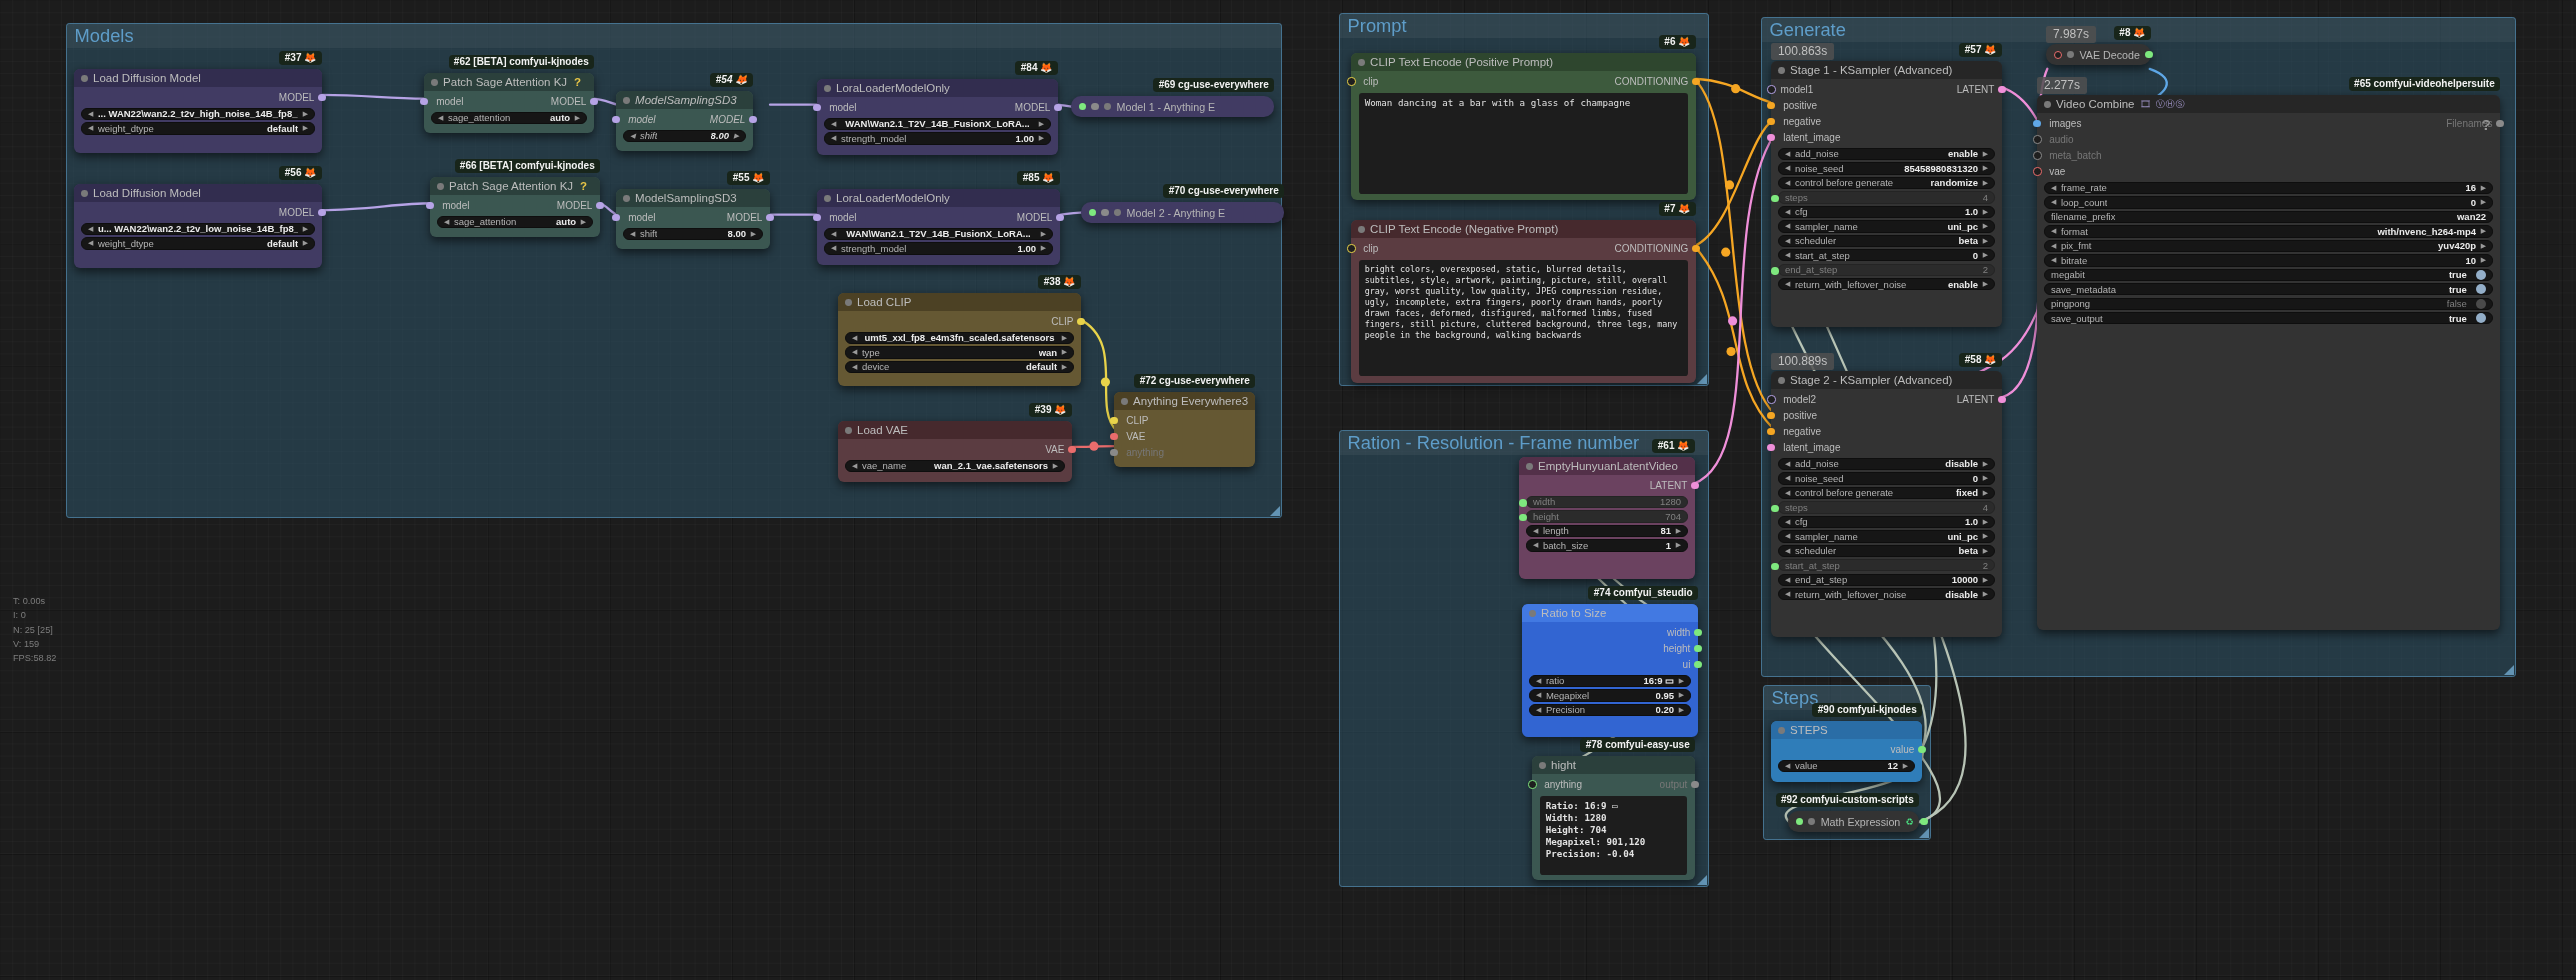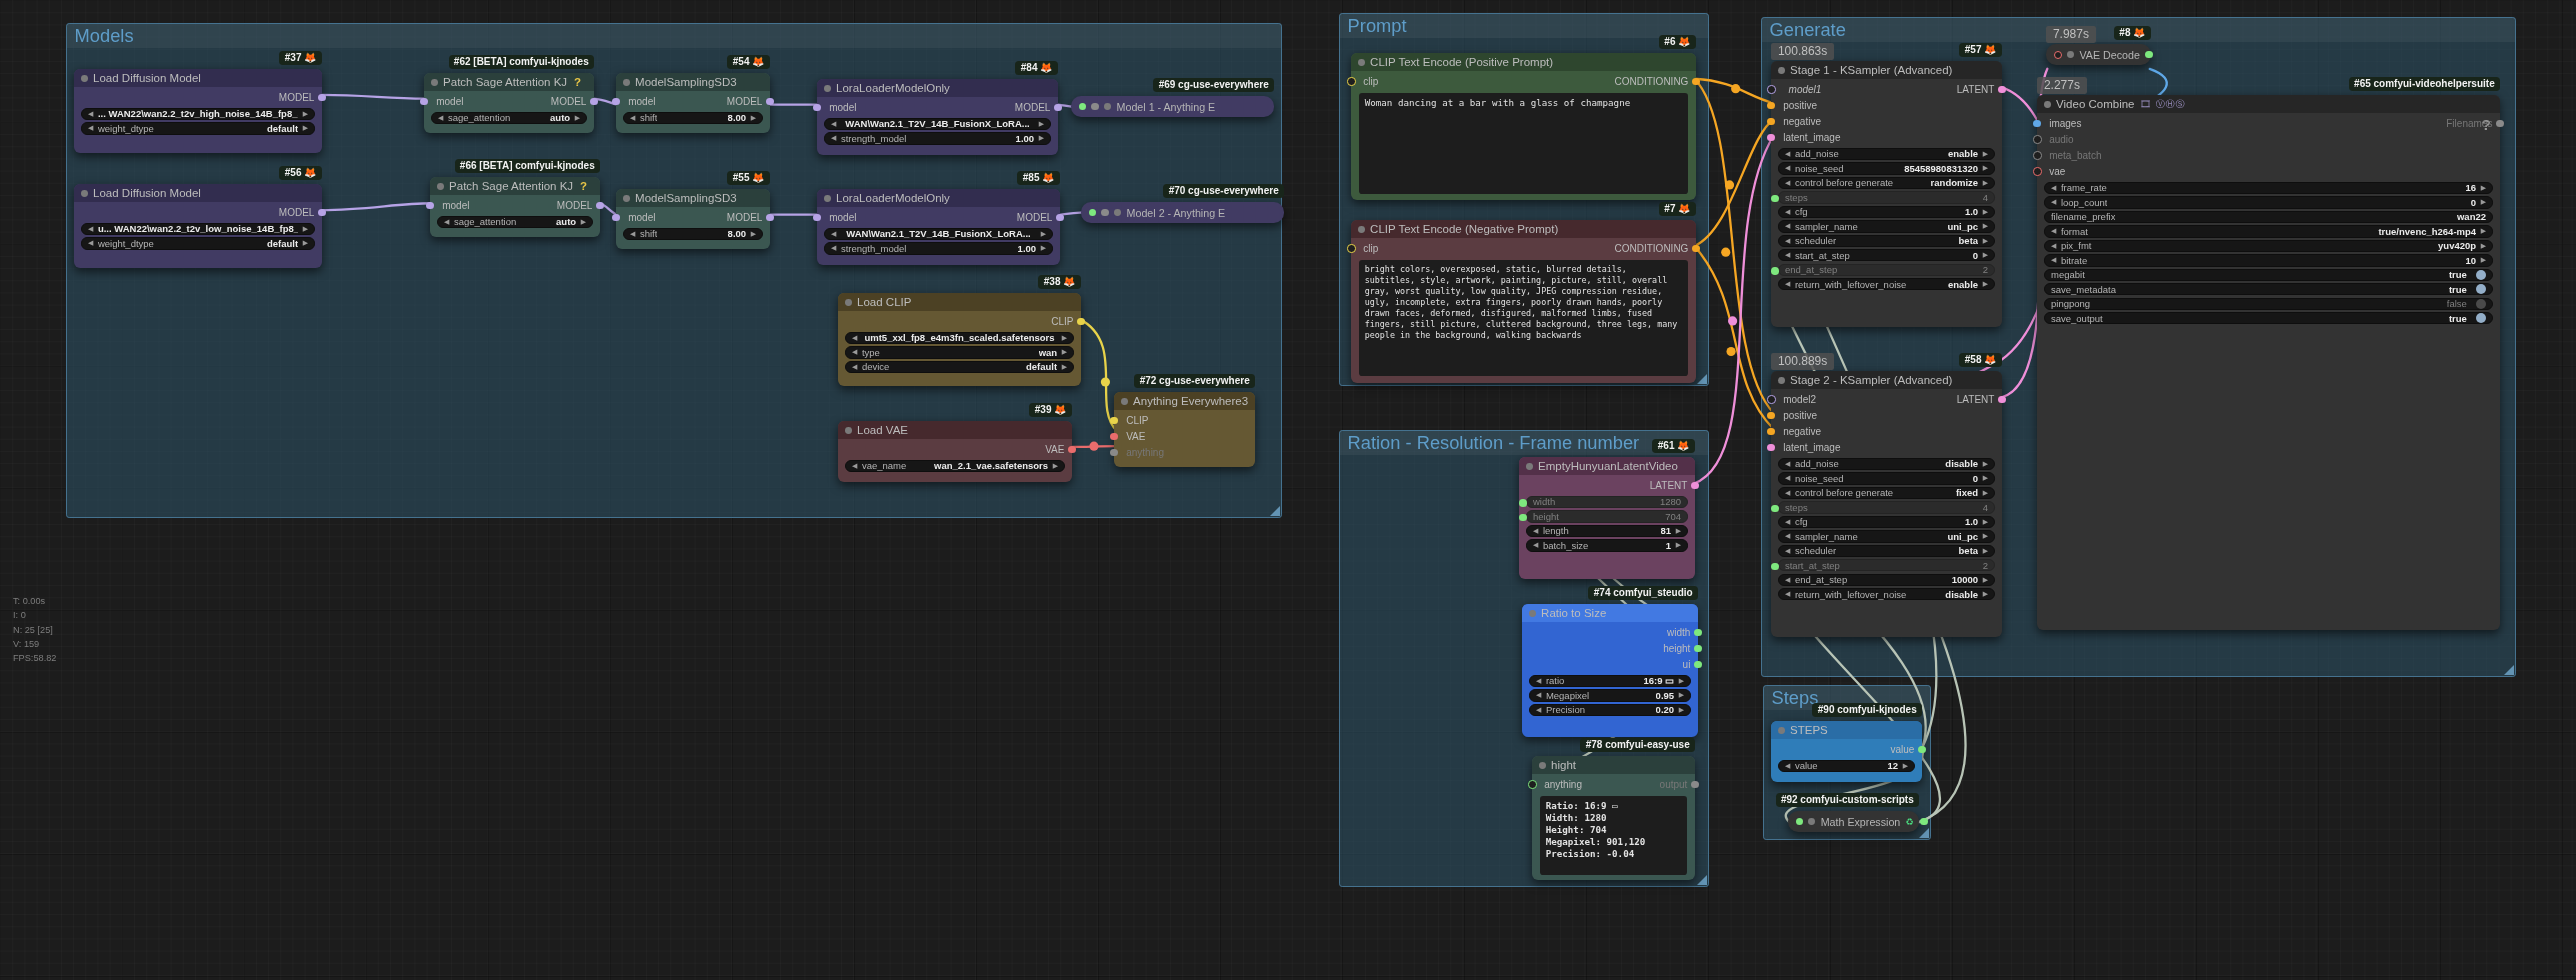--- a/index.html
+++ b/index.html
@@ -209,21 +209,21 @@
           <div class="dot rdot" style="background: rgb(182, 163, 230);"></div>
         </div>
         <div class="widget">
           <div class="arr">◀</div>
           <div class="wlab">sage_attention</div>
           <div class="wval">auto</div>
           <div class="arr">▶</div>
         </div>
       </div>
     </div>
-    <div class="node teal" style="left: 616px; top: 73px; width: 154px; height: 60px;">
+    <div class="node teal" style="left: 616px; top: 91px; width: 137px; height: 60px; font-style: italic;">
       <div class="badge">#54 🦊</div>
       <div class="nhead">
         <div class="titledot"></div>
         <div>ModelSamplingSD3</div>
       </div>
       <div class="nbody">
         <div class="prow">
           <div class="dot ldot" style="background: rgb(182, 163, 230);"></div>
           <div class="pl" style="margin-left: 4.6px;">
             <div>model</div>
@@ -621,21 +621,21 @@
     <div class="node dark" style="left: 1771px; top: 61px; width: 231px; height: 266px;">
       <div class="timer">100.863s</div>
       <div class="badge">#57 🦊</div>
       <div class="nhead">
         <div class="titledot"></div>
         <div>Stage 1 - KSampler (Advanced)</div>
       </div>
       <div class="nbody">
         <div class="prow">
           <div class="dot ring ldot" style="border-color: rgb(182, 163, 230);"></div>
-          <div class="pl" style="margin-left: 10px; font-style: italic;">
+          <div class="pl" style="margin-left: 2px;">
             <div>model1</div>
           </div>
           <div class="pr">
             <div>LATENT</div>
           </div>
           <div class="dot rdot" style="background: rgb(239, 143, 217);"></div>
         </div>
         <div class="prow">
           <div class="dot ldot" style="background: rgb(245, 166, 35);"></div>
           <div class="pl" style="margin-left: 4.6px;">
@@ -868,21 +868,21 @@
           <div class="wval">0</div>
           <div class="arr">▶</div>
         </div>
         <div class="widget">
           <div class="wlab">filename_prefix</div>
           <div class="wval">wan22</div>
         </div>
         <div class="widget">
           <div class="arr">◀</div>
           <div class="wlab">format</div>
-          <div class="wval">true/nvenc_h264-mp4</div>
+          <div class="wval">with/nvenc_h264-mp4</div>
           <div class="arr">▶</div>
         </div>
         <div class="widget">
           <div class="arr">◀</div>
           <div class="wlab">pix_fmt</div>
           <div class="wval">yuv420p</div>
           <div class="arr">▶</div>
         </div>
         <div class="widget">
           <div class="arr">◀</div>

